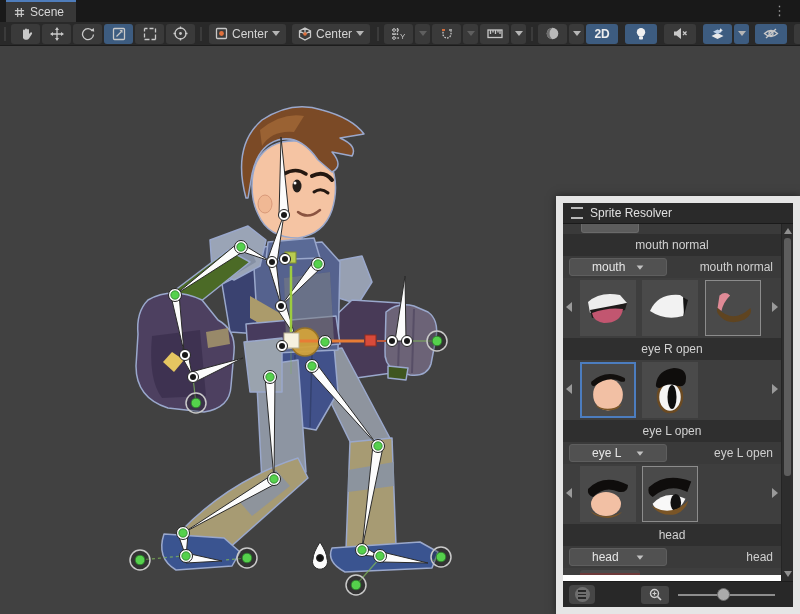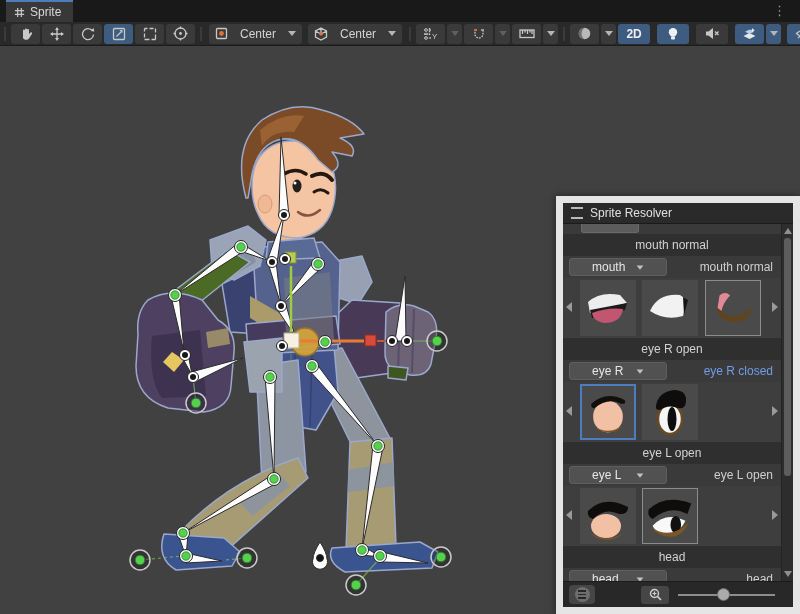--- a/index.html
+++ b/index.html
@@ -18,21 +18,21 @@
   .toolbar{position:absolute;top:22px;left:0;width:800px;height:24px;background:#292929;
            border-bottom:1px solid #1c1c1c;display:flex;align-items:center;box-sizing:border-box;}
   .grip{width:4px;height:14px;border-left:1px solid #4a4a4a;border-right:1px solid #4a4a4a;
         margin:0 4px;opacity:.55;}
   .tbtn{height:20px;min-width:29px;background:#3a3a3a;border-radius:3px;margin:0 1px;
         display:flex;align-items:center;justify-content:center;cursor:pointer;}
   .tbtn svg{display:block;}
   .tbtn.active{background:#3d5c80;}
   .tbtn.narrow{min-width:15px;}
   .dd{height:20px;background:#3a3a3a;border-radius:3px;margin:0 3px;padding:0 6px;
-      display:flex;align-items:center;gap:12px;color:#d4d4d4;font-size:12px;cursor:pointer;}
+      display:flex;align-items:center;gap:4px;color:#d4d4d4;font-size:12px;cursor:pointer;}
   .caret{width:0;height:0;border-left:4px solid transparent;border-right:4px solid transparent;
          border-top:5px solid #b5b5b5;}
   .caret.dim{border-top-color:#5f5f5f;}
   
   .scene{position:absolute;top:47px;left:0;width:800px;height:567px;background:#414141;}
   .scene svg{position:absolute;top:0;left:0;}
   
   .panel{position:absolute;left:556px;top:196px;width:244px;height:418px;background:#ffffff;
          border:7px solid #e5e5e5;box-sizing:border-box;box-shadow:0 0 8px rgba(0,0,0,.5);
          display:flex;flex-direction:column;}
@@ -90,21 +90,21 @@
   .ico-f{fill:#c8c8c8;stroke:none;}
 </style>
 </head>
 <body>
 
 <div class="tabbar">
   <div class="tab">
     <svg class="hash" viewBox="0 0 12 12">
       <path class="ico" d="M1,4 h10 M1,8 h10 M4,1 v10 M8,1 v10" stroke="#aaa"></path>
     </svg>
-    <span>Sprite</span>
+    <span>Scene</span>
   </div>
   <div class="kebab">⋮</div>
 </div>
 
 <div class="toolbar">
   <span class="grip"></span>
   <div class="tbtn">
     <svg width="14" height="14" viewBox="0 0 14 14">
       <path class="ico-f" d="M4,7 V3.5 a1,1 0 0 1 2,0 V6 V2.5 a1,1 0 0 1 2,0 V6 V3 a1,1 0 0 1 2,0 v4 l1.5-1.5 a1,1 0 0 1 1.4,1.4 L10,11.5 a3,3 0 0 1-2.5,1.3 H6.5 A2.8,2.8 0 0 1 4,11 Z"></path>
     </svg>
@@ -445,27 +445,20 @@
         <div class="thumb sel-gray" style="left:142px">
           <svg viewBox="0 0 56 56">
               <path d="M14,15 Q20,10 25,15 Q18,22 16,31 L12,28 Z" fill="#e08a96"></path>
           <path d="M12,28 Q28,45 46,28 Q49,34 40,40 Q24,47 14,36 Q10,32 12,28 Z" fill="#5f4420"></path>
             </svg>
         </div>
         <span class="strip-arrow right"></span>
       </div>
 
       <div class="sec-header">eye R open</div>
-      <div class="dd-row">
-        <div class="mini-dd">
-          <span>eye R</span>
-          <span class="caret"></span>
-        </div>
-        <span class="val modified">eye R closed</span>
-      </div>
       <div class="thumb-row">
         <span class="strip-arrow left"></span>
         <div class="thumb sel-blue" style="left:17px">
           <svg viewBox="0 0 56 56">
               <ellipse cx="28" cy="33" rx="16" ry="17" fill="#f2c0a4"></ellipse>
           <path d="M14,44 Q28,53 43,43 Q40,49 30,50 Q18,50 14,44 Z" fill="#7a5526"></path>
           <path d="M10,19 Q26,5 46,15 Q48,20 42,19 Q28,12 13,24 Q9,23 10,19 Z" fill="#120f0d"></path>
             </svg>
         </div>
         <div class="thumb" style="left:79px">

